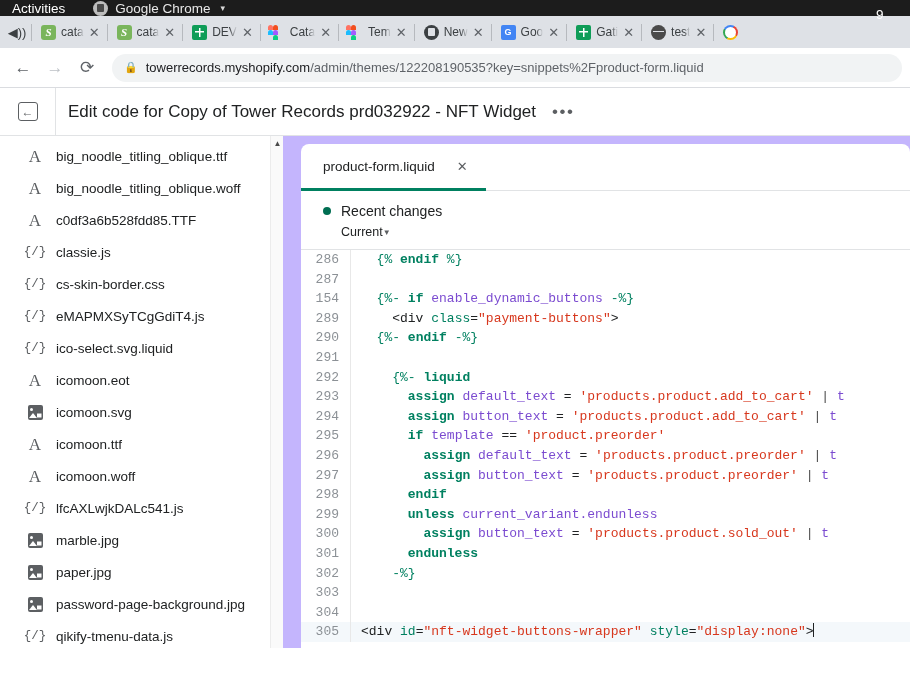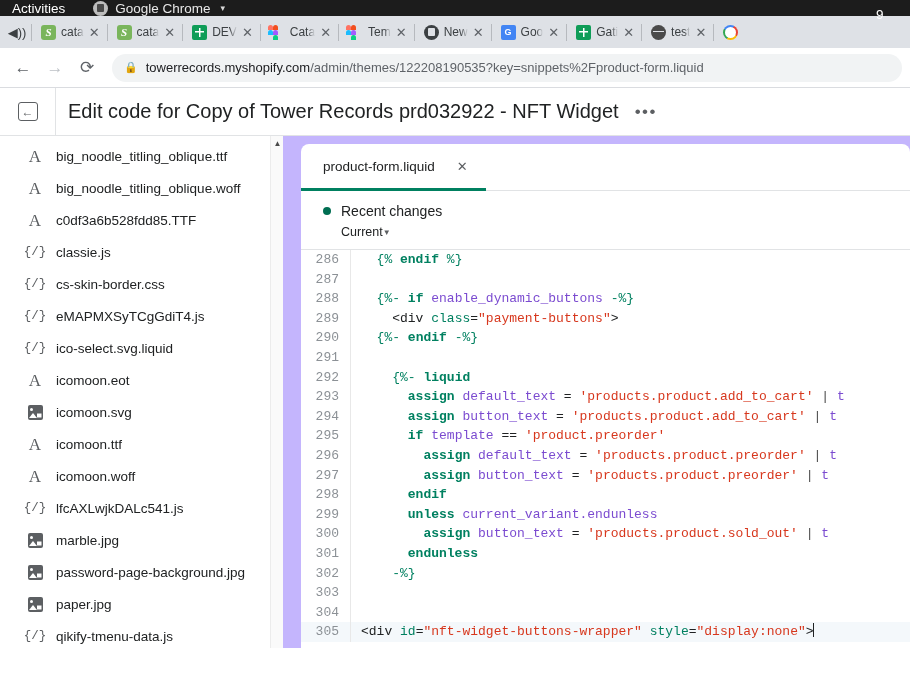--- a/index.html
+++ b/index.html
@@ -134,21 +134,21 @@
   }
   .back-box {
     width: 20px; height: 19px; border: 1.6px solid #5c5f62; border-radius: 3px;
     position: relative;
   }
   .back-box::after{
     content:"←"; position:absolute; inset:0; font-size:12px; color:#5c5f62;
     display:flex; align-items:center; justify-content:center; line-height:1;
   }
   .admin-title {
-    padding-left: 12px; font-size: 20px; color: #202223; white-space: nowrap;
+    padding-left: 12px; font-size: 17px; color: #202223; white-space: nowrap;
   }
   .admin-more {
     margin-left: 16px; color:#5c5f62; font-size: 17px; letter-spacing:1.5px;
     line-height: 10px;
   }
 
   
   .workspace { display:flex; height: 512px; background:#f6f6f7; }
 
   .filelist {
@@ -417,27 +417,27 @@
         <div class="file-row">
           <span class="file-icon">
             <span class="ico-img"></span>
           </span>
           <span>marble.jpg</span>
         </div>
         <div class="file-row">
           <span class="file-icon">
             <span class="ico-img"></span>
           </span>
+          <span>paper.jpg</span>
+        </div>
+        <div class="file-row">
+          <span class="file-icon">
+            <span class="ico-img"></span>
+          </span>
           <span>password-page-background.jpg</span>
-        </div>
-        <div class="file-row">
-          <span class="file-icon">
-            <span class="ico-img"></span>
-          </span>
-          <span>paper.jpg</span>
         </div>
         <div class="file-row">
           <span class="file-icon">
             <span class="ico-code">{/}</span>
           </span>
           <span>qikify-tmenu-data.js</span>
         </div>
       </div>
     <div class="sb-track">
       <div class="sb-arrow">▲</div>
@@ -459,21 +459,21 @@
       </div>
       <div class="recent-select">
         <span>Current</span>
         <span class="caret">▼</span>
       </div>
     </div>
 
     <div class="code-area" id="code-area">
         <div class="code-line"><span class="ln">286</span><span class="lc"><span class="t-punct">  </span><span class="t-liq">{% </span><span class="t-kw">endif</span><span class="t-liq"> %}</span></span></div>
         <div class="code-line"><span class="ln">287</span><span class="lc"></span></div>
-        <div class="code-line"><span class="ln">288</span><span class="lc"><span class="t-punct">  </span><span class="t-liq">{%- </span><span class="t-kw">if</span><span class="t-punct"> </span><span class="t-var">enable_dynamic_buttons</span><span class="t-liq"> -%}</span></span></div>
+        <div class="code-line"><span class="ln">154</span><span class="lc"><span class="t-punct">  </span><span class="t-liq">{%- </span><span class="t-kw">if</span><span class="t-punct"> </span><span class="t-var">enable_dynamic_buttons</span><span class="t-liq"> -%}</span></span></div>
         <div class="code-line"><span class="ln">289</span><span class="lc"><span class="t-punct">    </span><span class="t-tag">&lt;div </span><span class="t-attr">class</span><span class="t-punct">=</span><span class="t-str">"payment-buttons"</span><span class="t-tag">&gt;</span></span></div>
         <div class="code-line"><span class="ln">290</span><span class="lc"><span class="t-punct">  </span><span class="t-liq">{%- </span><span class="t-kw">endif</span><span class="t-liq"> -%}</span></span></div>
         <div class="code-line"><span class="ln">291</span><span class="lc"></span></div>
         <div class="code-line"><span class="ln">292</span><span class="lc"><span class="t-punct">    </span><span class="t-liq">{%- </span><span class="t-kw">liquid</span></span></div>
         <div class="code-line"><span class="ln">293</span><span class="lc"><span class="t-punct">      </span><span class="t-kw">assign</span><span class="t-punct"> </span><span class="t-var">default_text</span><span class="t-punct"> = </span><span class="t-str">'products.product.add_to_cart'</span><span class="t-punct"> </span><span class="t-pipe">|</span><span class="t-punct"> </span><span class="t-var">t</span></span></div>
         <div class="code-line"><span class="ln">294</span><span class="lc"><span class="t-punct">      </span><span class="t-kw">assign</span><span class="t-punct"> </span><span class="t-var">button_text</span><span class="t-punct"> = </span><span class="t-str">'products.product.add_to_cart'</span><span class="t-punct"> </span><span class="t-pipe">|</span><span class="t-punct"> </span><span class="t-var">t</span></span></div>
         <div class="code-line"><span class="ln">295</span><span class="lc"><span class="t-punct">      </span><span class="t-kw">if</span><span class="t-punct"> </span><span class="t-var">template</span><span class="t-punct"> == </span><span class="t-str">'product.preorder'</span></span></div>
         <div class="code-line"><span class="ln">296</span><span class="lc"><span class="t-punct">        </span><span class="t-kw">assign</span><span class="t-punct"> </span><span class="t-var">default_text</span><span class="t-punct"> = </span><span class="t-str">'products.product.preorder'</span><span class="t-punct"> </span><span class="t-pipe">|</span><span class="t-punct"> </span><span class="t-var">t</span></span></div>
         <div class="code-line"><span class="ln">297</span><span class="lc"><span class="t-punct">        </span><span class="t-kw">assign</span><span class="t-punct"> </span><span class="t-var">button_text</span><span class="t-punct"> = </span><span class="t-str">'products.product.preorder'</span><span class="t-punct"> </span><span class="t-pipe">|</span><span class="t-punct"> </span><span class="t-var">t</span></span></div>
         <div class="code-line"><span class="ln">298</span><span class="lc"><span class="t-punct">      </span><span class="t-kw">endif</span></span></div>

